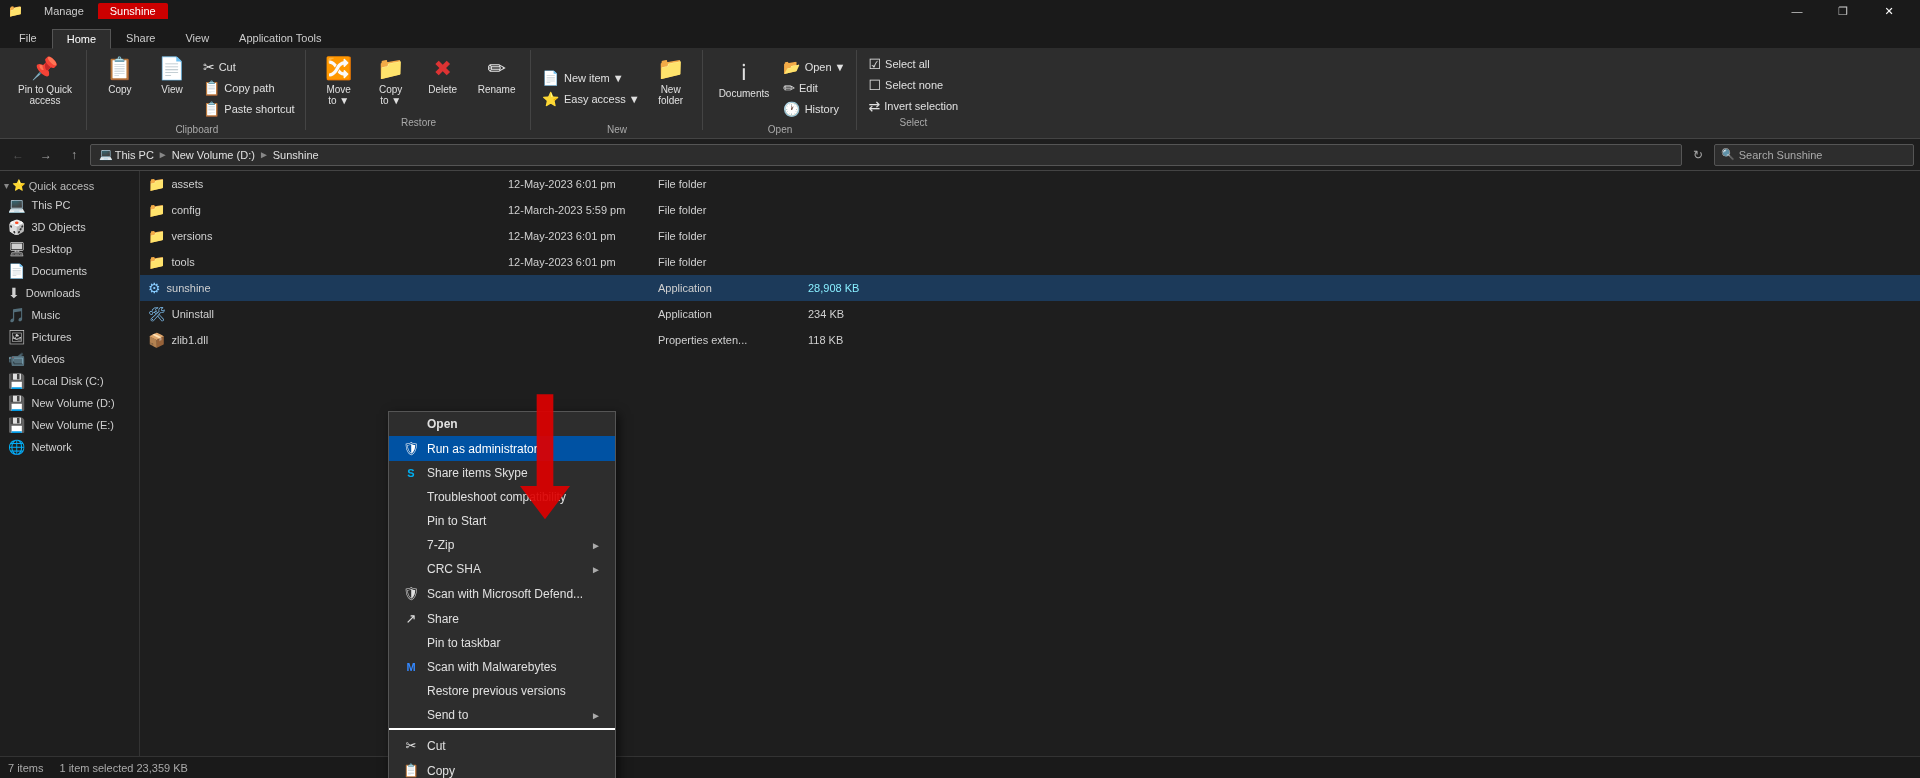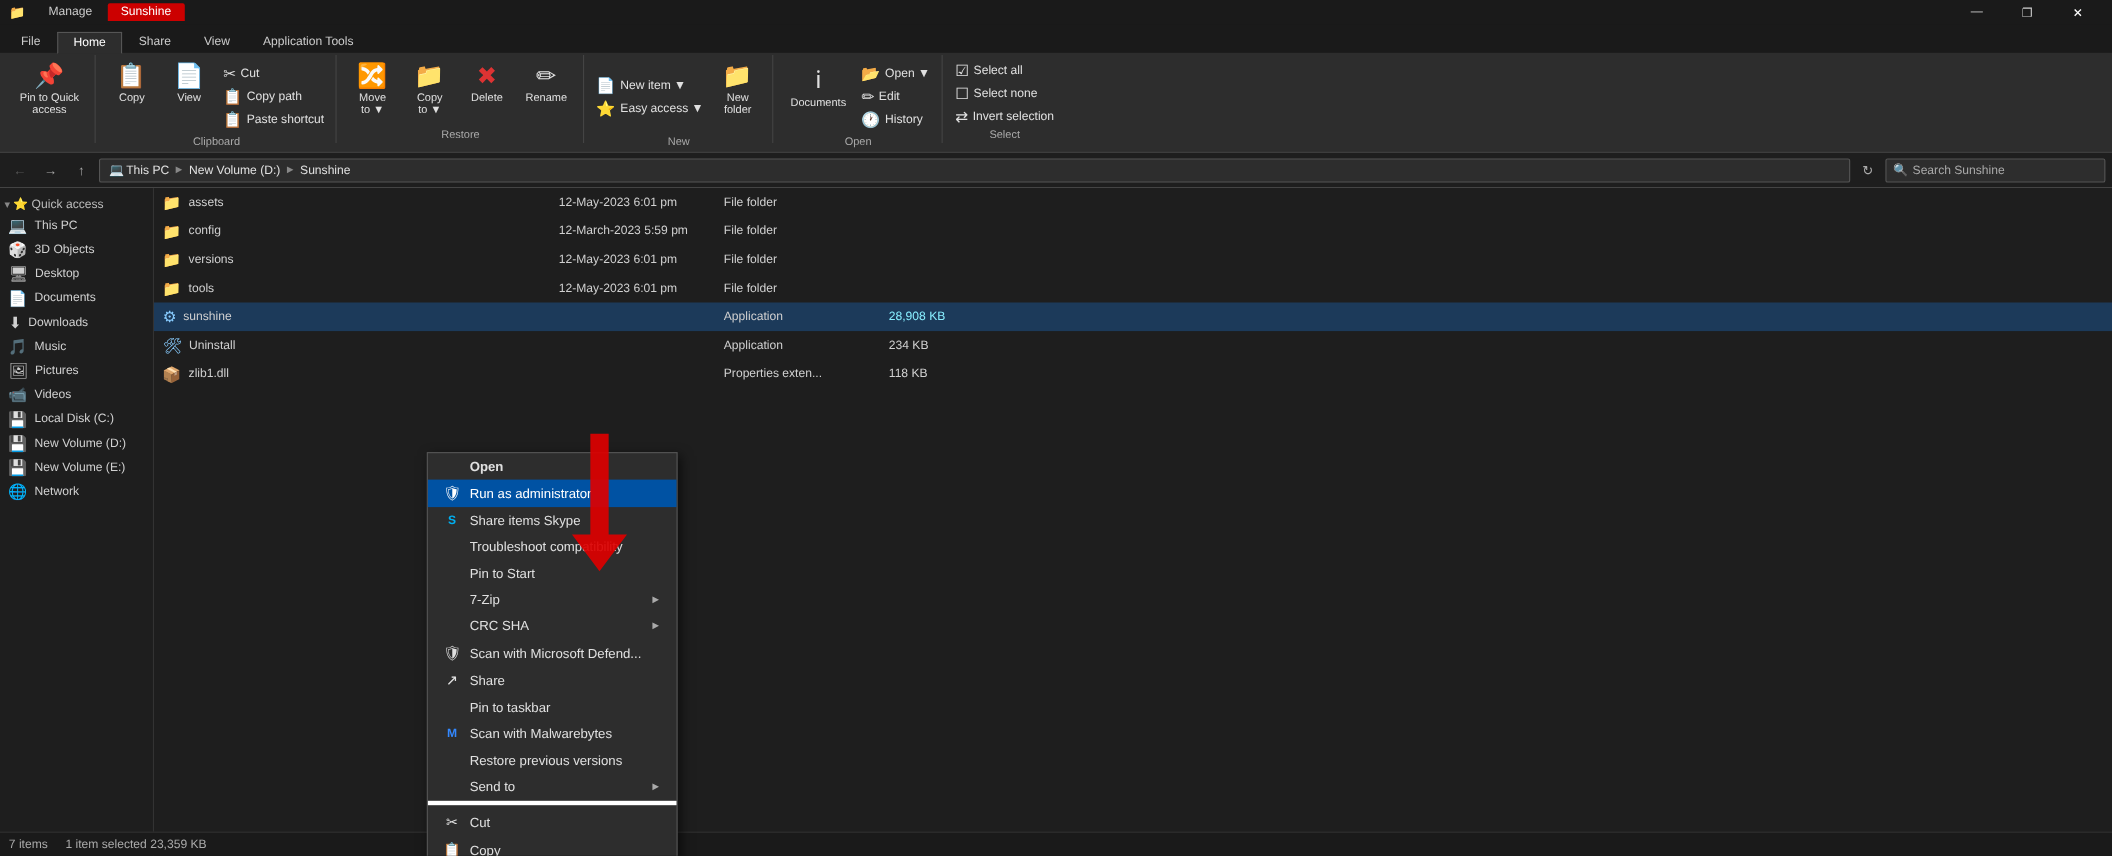--- a/index.html
+++ b/index.html
@@ -692,21 +692,21 @@
         <span>Pin to taskbar</span>
       </div>
       <div class="ctx-item">
         <span class="ctx-item-icon" style="color:#3388ff;font-weight:bold;font-size:11px;">M</span>
         <span>Scan with Malwarebytes</span>
       </div>
       <div class="ctx-item">
         <span class="ctx-item-icon"></span>
         <span>Restore previous versions</span>
       </div>
-      <div class="ctx-item" style="border-bottom:4px solid #ffffff;margin-bottom:3px;padding-bottom:6px;">
+      <div class="ctx-item" style="border-bottom:2px solid #ffffff;margin-bottom:3px;padding-bottom:6px;">
         <span class="ctx-item-icon"></span>
         <span>Send to</span>
         <span class="ctx-arrow">►</span>
       </div>
       <div class="ctx-item">
         <span class="ctx-item-icon">✂</span>
         <span>Cut</span>
       </div>
       <div class="ctx-item" style="border-bottom:1px solid #444;margin-bottom:3px;padding-bottom:6px;">
         <span class="ctx-item-icon">📋</span>

